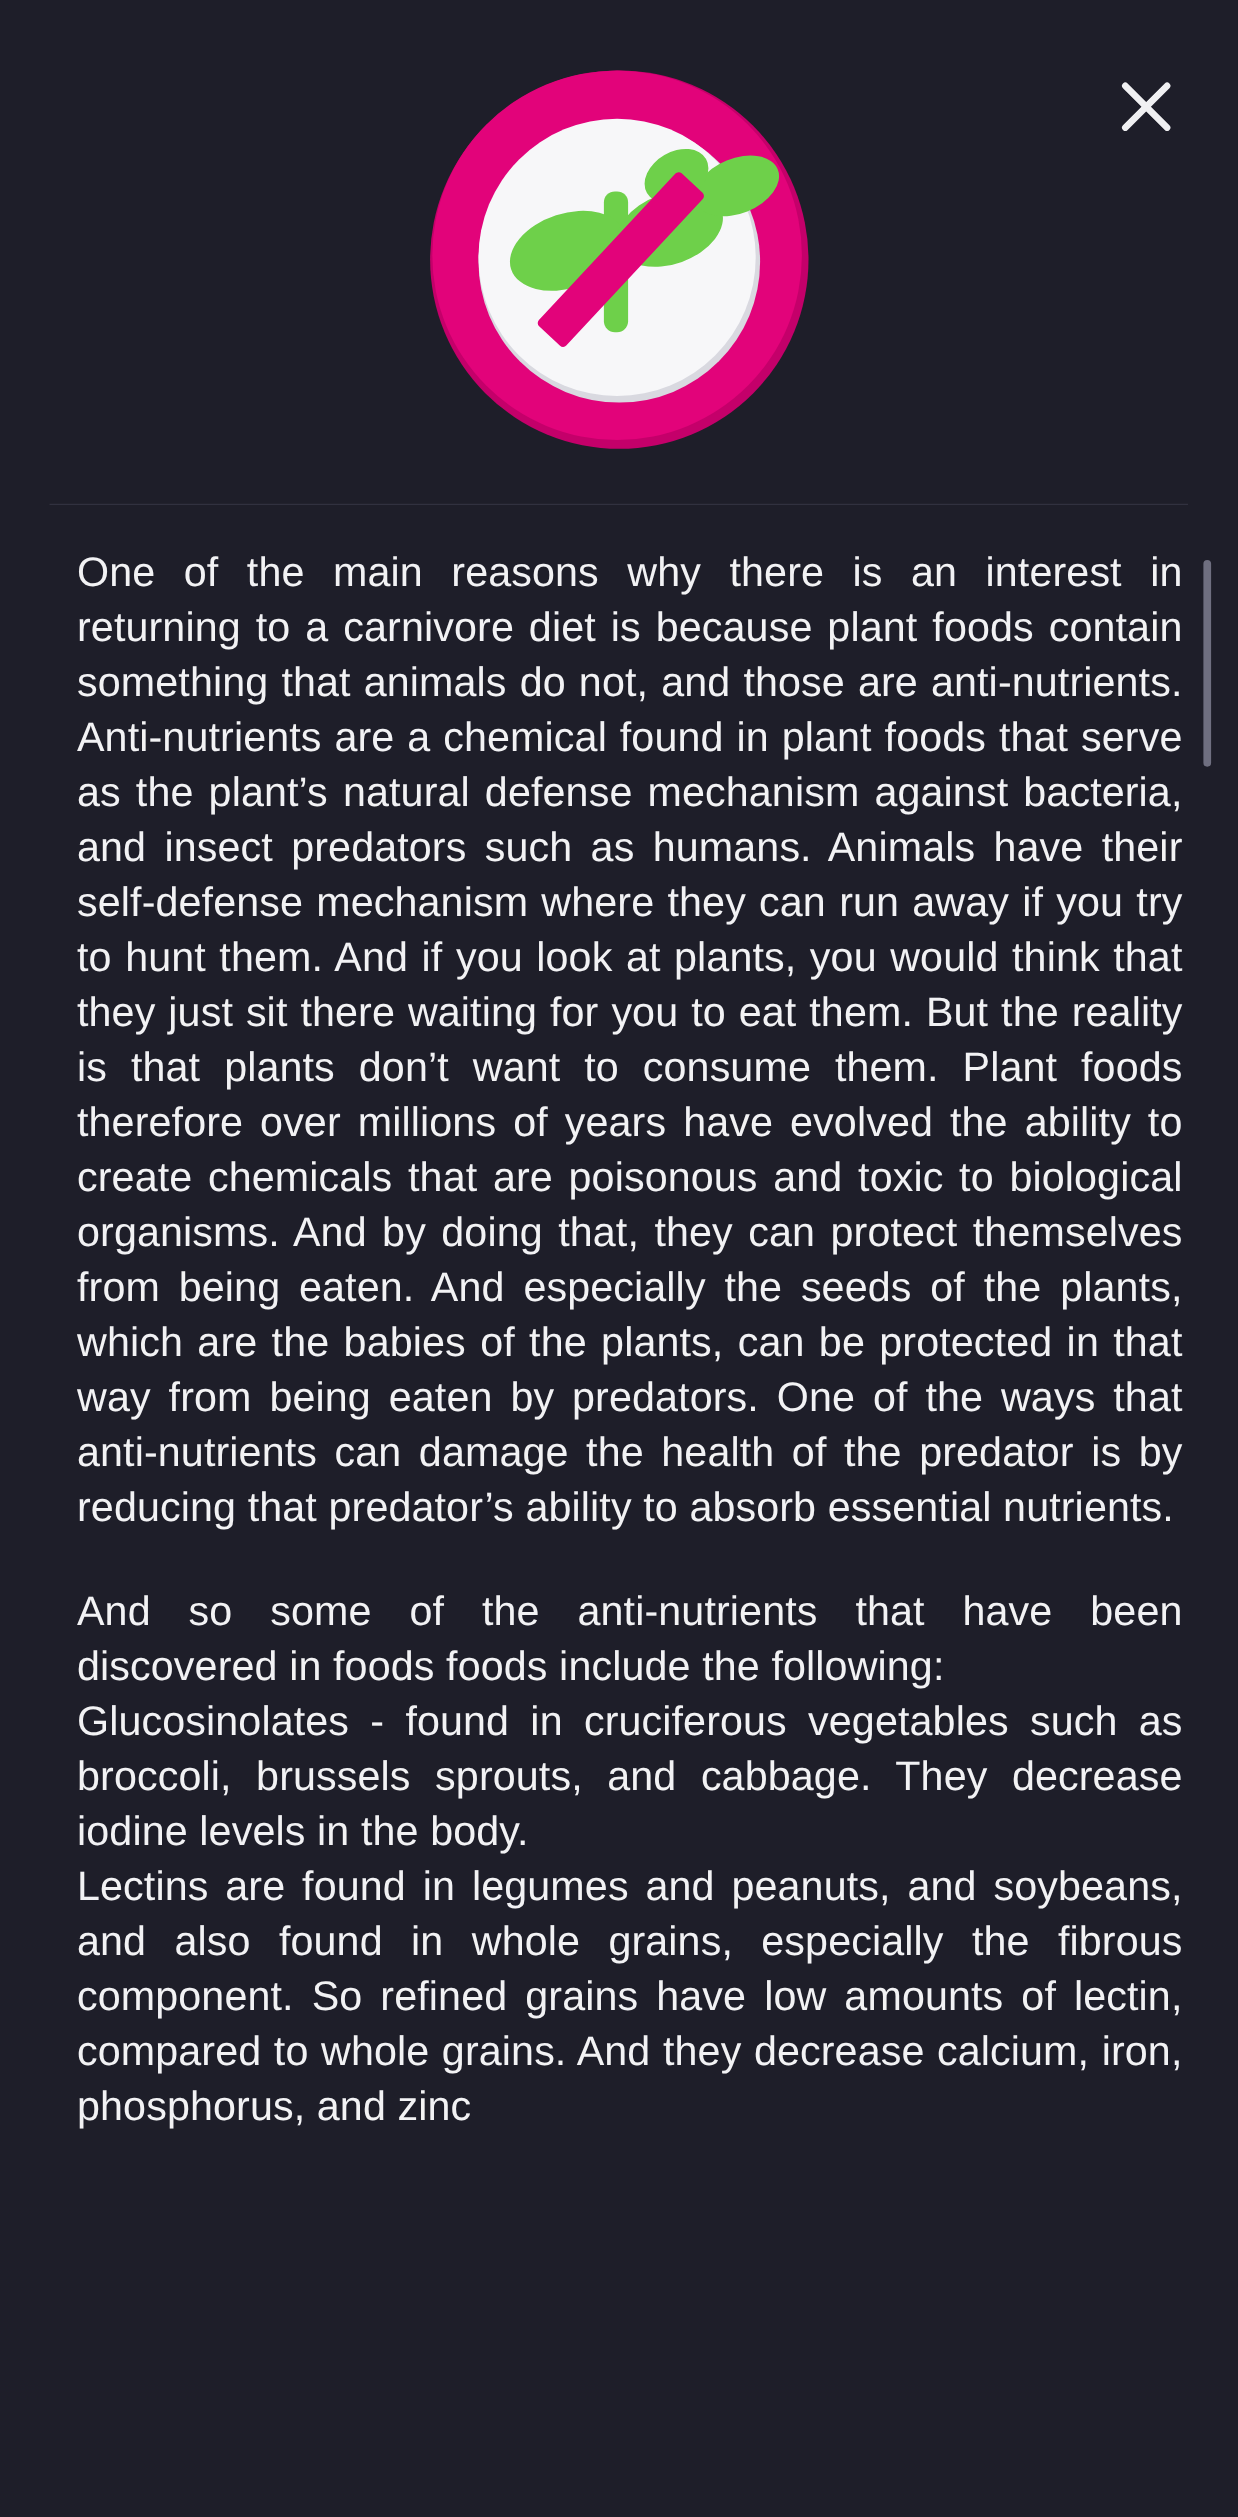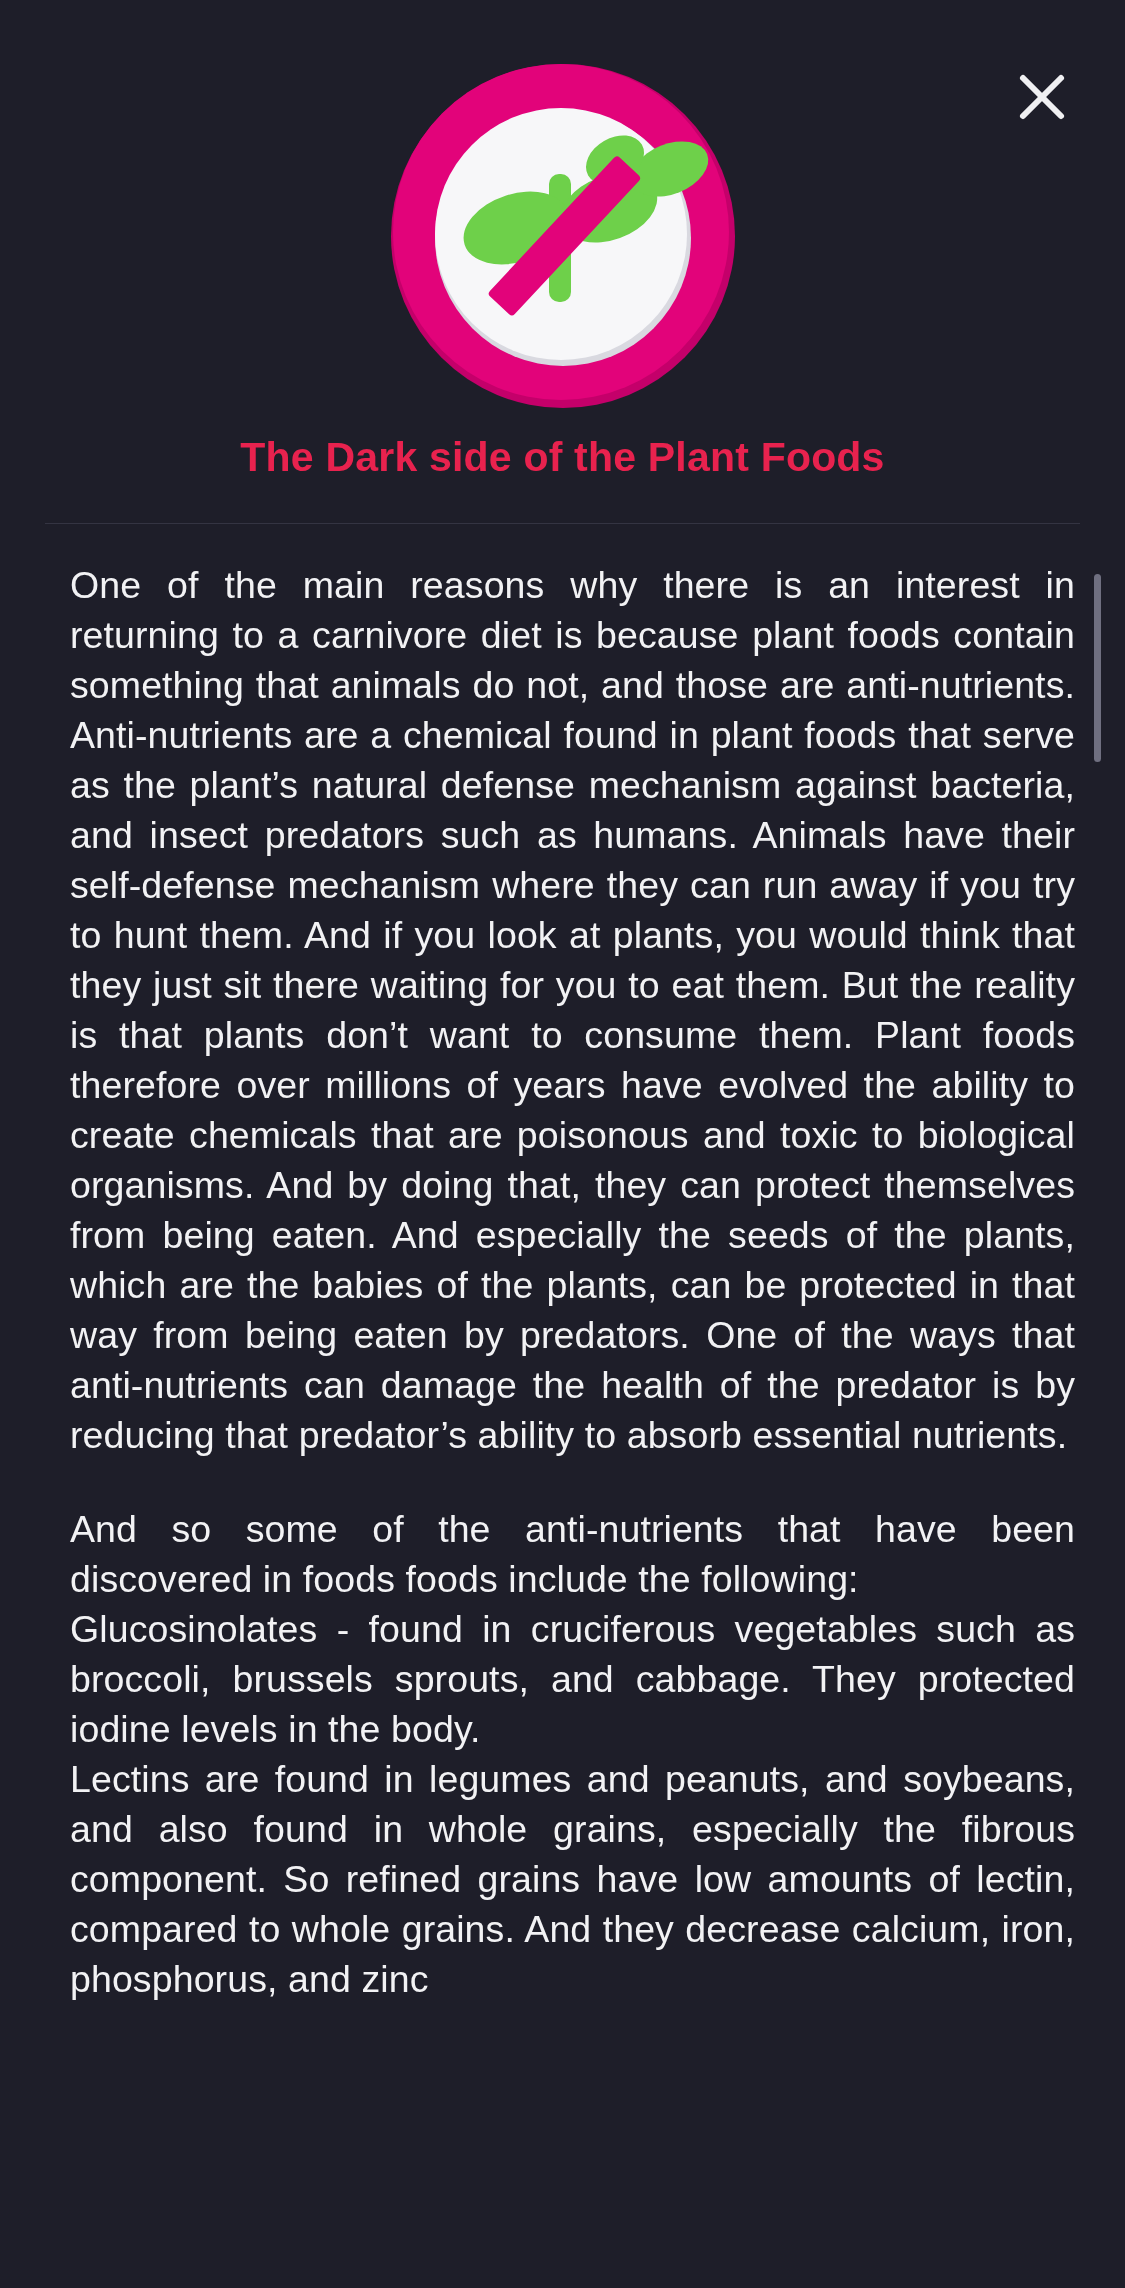--- a/index.html
+++ b/index.html
@@ -127,29 +127,28 @@
           <ellipse cx="287" cy="113" rx="40" ry="25" transform="rotate(-22 287 113)" fill="#6ed04a"></ellipse>
           <ellipse cx="232" cy="104" rx="31" ry="22" transform="rotate(-30 232 104)" fill="#6ed04a"></ellipse>
         </g>
 
         <g>
           <rect x="86" y="164" width="190" height="34" rx="4" transform="rotate(-47 180 180)" fill="#e2037a"></rect>
         </g>
         <path d="M 60 180 a 120 120 0 0 1 240 0" fill="none" stroke="none"></path>
       </svg>
     </div>
-    <div class="title">The Dark side of the Plant Foods</div>
     <div class="divider"></div>
   </div>
 
   <div class="content">
     <p class="para">One of the main reasons why there is an interest in returning to a carnivore diet is because plant foods contain something that animals do not, and those are anti-nutrients. Anti-nutrients are a chemical found in plant foods that serve as the plant’s natural defense mechanism against bacteria, and insect predators such as humans. Animals have their self-defense mechanism where they can run away if you try to hunt them. And if you look at plants, you would think that they just sit there waiting for you to eat them. But the reality is that plants don’t want to consume them. Plant foods therefore over millions of years have evolved the ability to create chemicals that are poisonous and toxic to biological organisms. And by doing that, they can protect themselves from being eaten. And especially the seeds of the plants, which are the babies of the plants, can be protected in that way from being eaten by predators. One of the ways that anti-nutrients can damage the health of the predator is by reducing that predator’s ability to absorb essential nutrients.</p>
     <p class="para">
       <span class="line-block">And so some of the anti-nutrients that have been discovered in foods foods include the following:</span>
-      <span class="line-block">Glucosinolates - found in cruciferous vegetables such as broccoli, brussels sprouts, and cabbage. They protected iodine levels in the body.</span>
+      <span class="line-block">Glucosinolates - found in cruciferous vegetables such as broccoli, brussels sprouts, and cabbage. They decrease iodine levels in the body.</span>
       <span class="line-block">Lectins are found in legumes and peanuts, and soybeans, and also found in whole grains, especially the fibrous component. So refined grains have low amounts of lectin, compared to whole grains. And they decrease calcium, iron, phosphorus, and zinc</span>
     </p>
 
     <div class="scrollbar-track">
       <div class="scrollbar-thumb"></div>
     </div>
   </div>
 
 </div>
 

